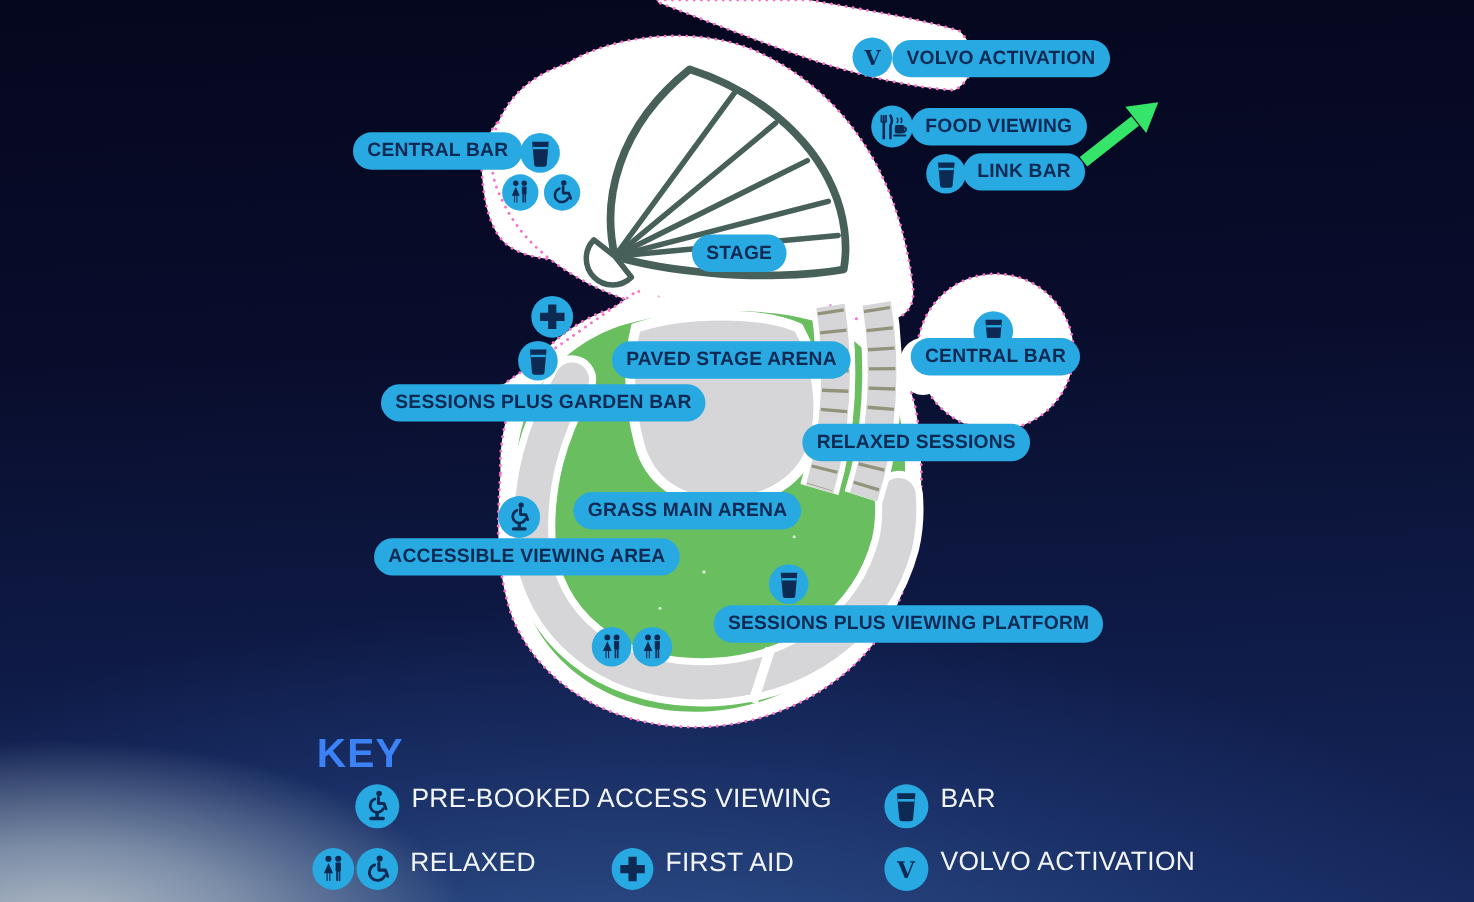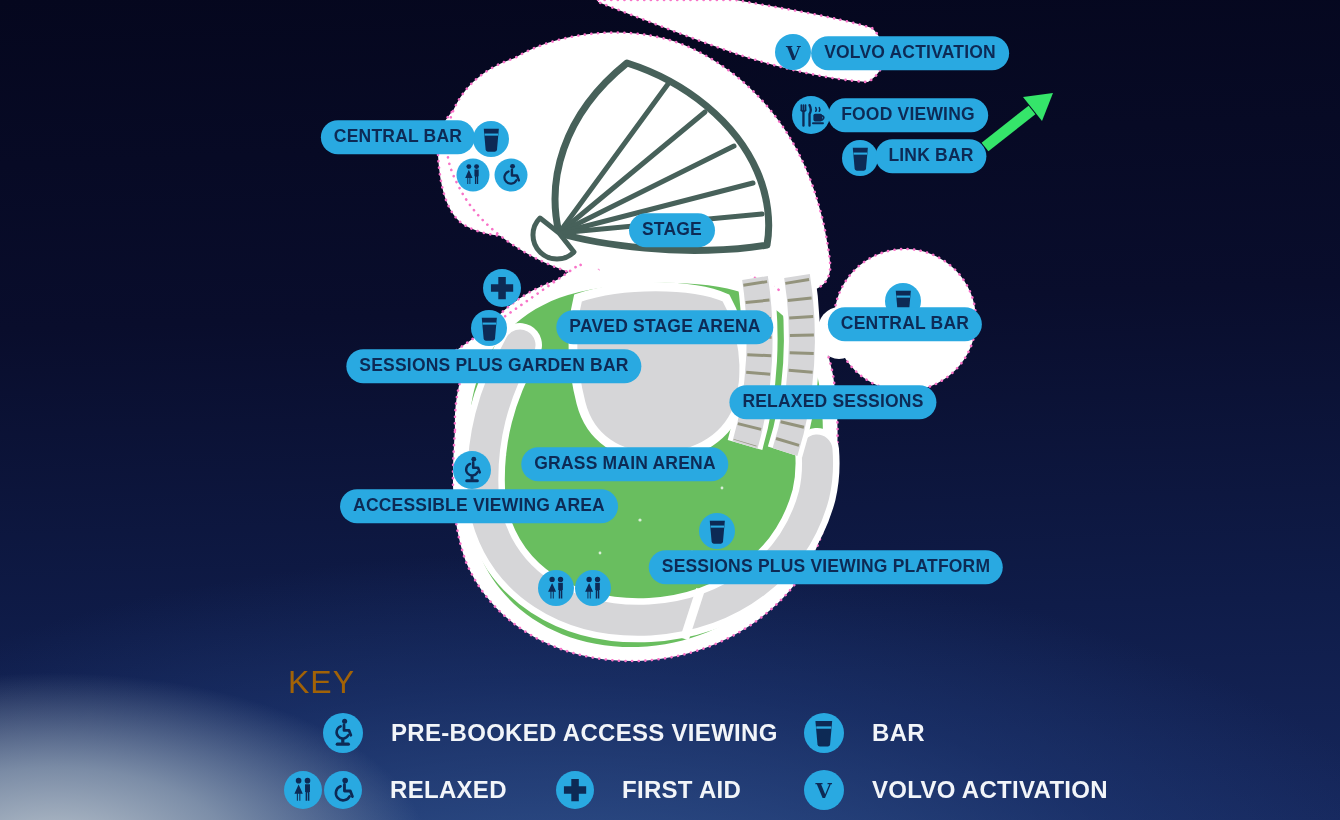--- a/index.html
+++ b/index.html
@@ -18,25 +18,25 @@
     background:#29A9E1;color:#0D2A55;
     font-weight:bold;font-size:17.5px;line-height:1;
     padding:8px 13px;border-radius:17px;white-space:nowrap;letter-spacing:.2px;
   }
   .marker{
     position:absolute;transform:translate(-50%,-50%);
     background:#29A9E1;border-radius:50%;
     display:flex;align-items:center;justify-content:center;
   }
   .marker svg{width:74%;height:74%;display:block}
-  .key-title{position:absolute;left:288px;top:664px;color:#a16207;font-size:32px;font-weight:normal;letter-spacing:1px}
+  .key-title{position:absolute;left:288px;top:664px;color:#3b82f6;font-size:37px;font-weight:bold;letter-spacing:1px}
   .key-item{
     position:absolute;transform:translate(0,-50%);
-    display:flex;align-items:center;gap:28px;
-    color:#F2F5F9;font-size:24px;font-weight:bold;letter-spacing:.3px;white-space:nowrap;
+    display:flex;align-items:flex-start;gap:11px;
+    color:#F2F5F9;font-size:24px;font-weight:normal;letter-spacing:.3px;white-space:nowrap;
   }
   .key-item .marker{position:static;transform:none;flex:0 0 auto}
   .icon-pair{display:flex;gap:2px}
 </style>
 </head>
 <body>
 
 <svg class="map-svg" viewBox="0 0 1340 820">
   <defs>
     <symbol id="i-cup" viewBox="-12 -12 24 24">

